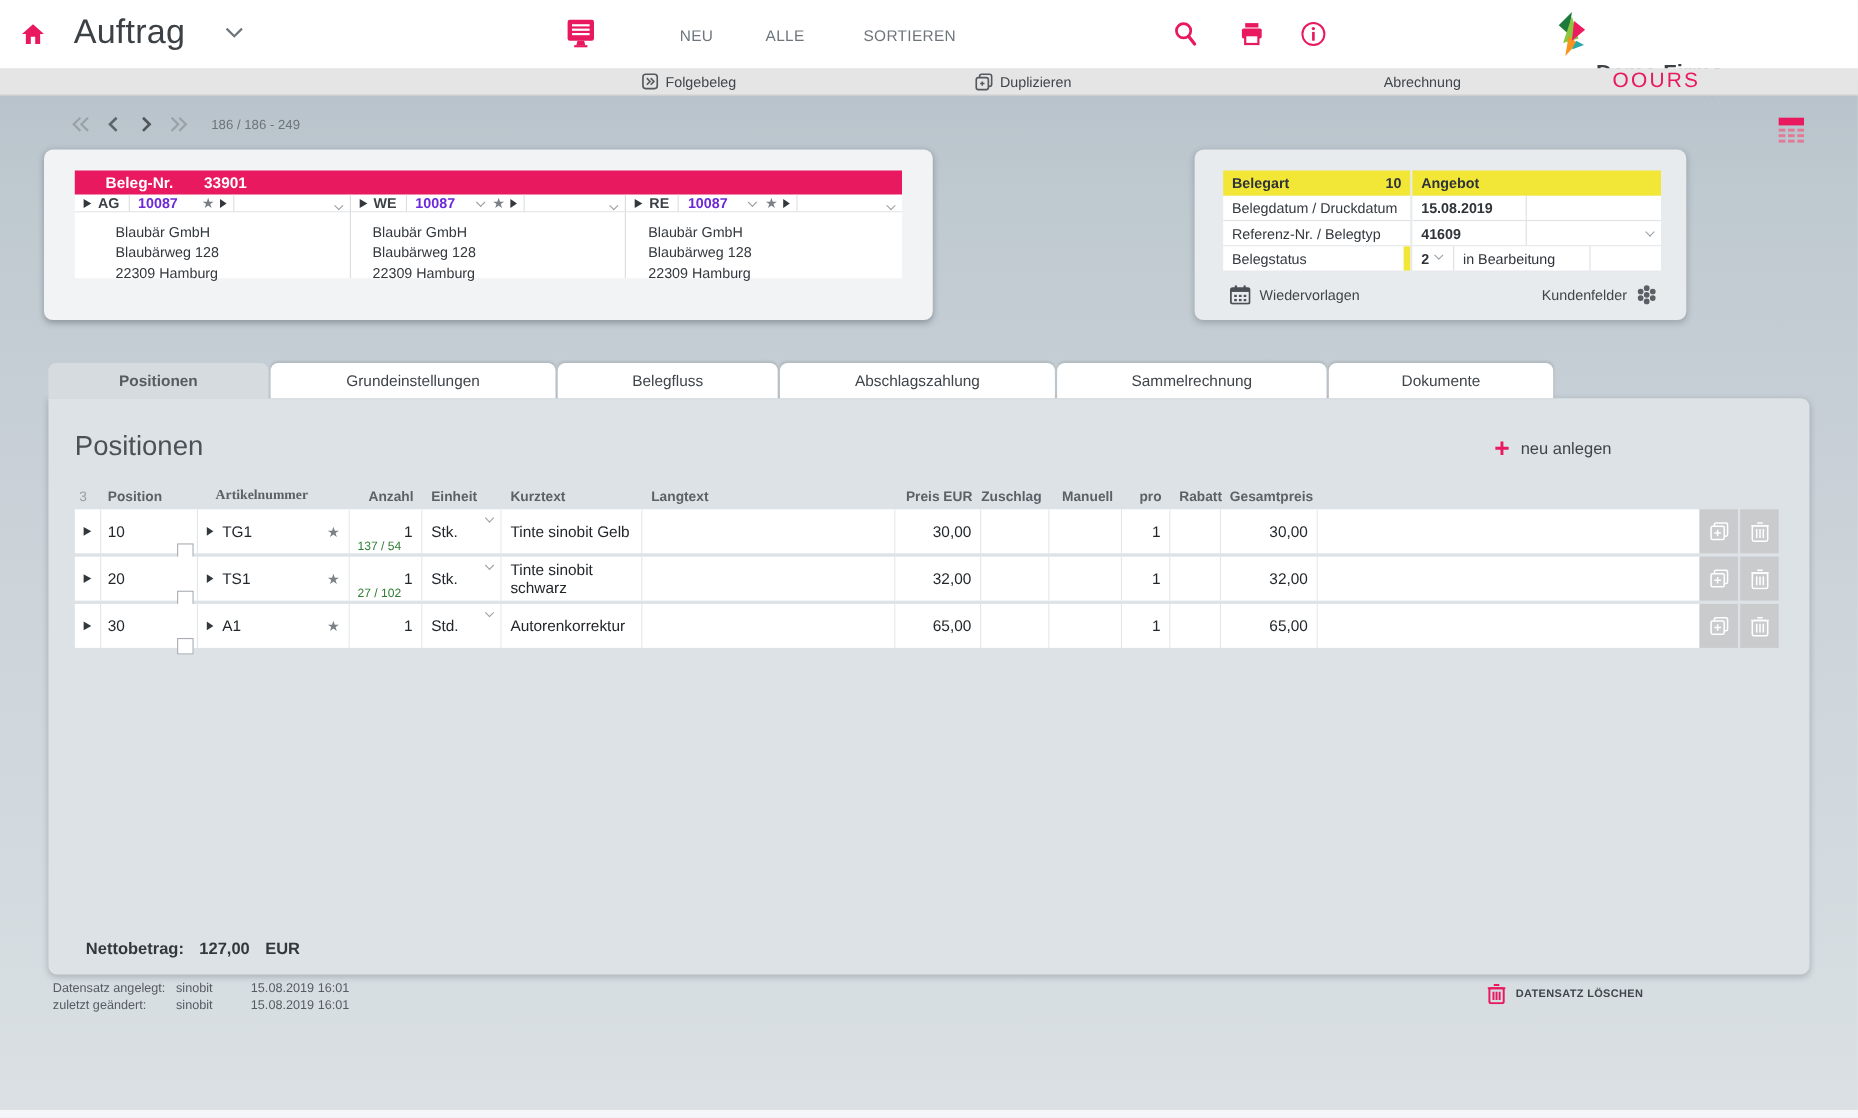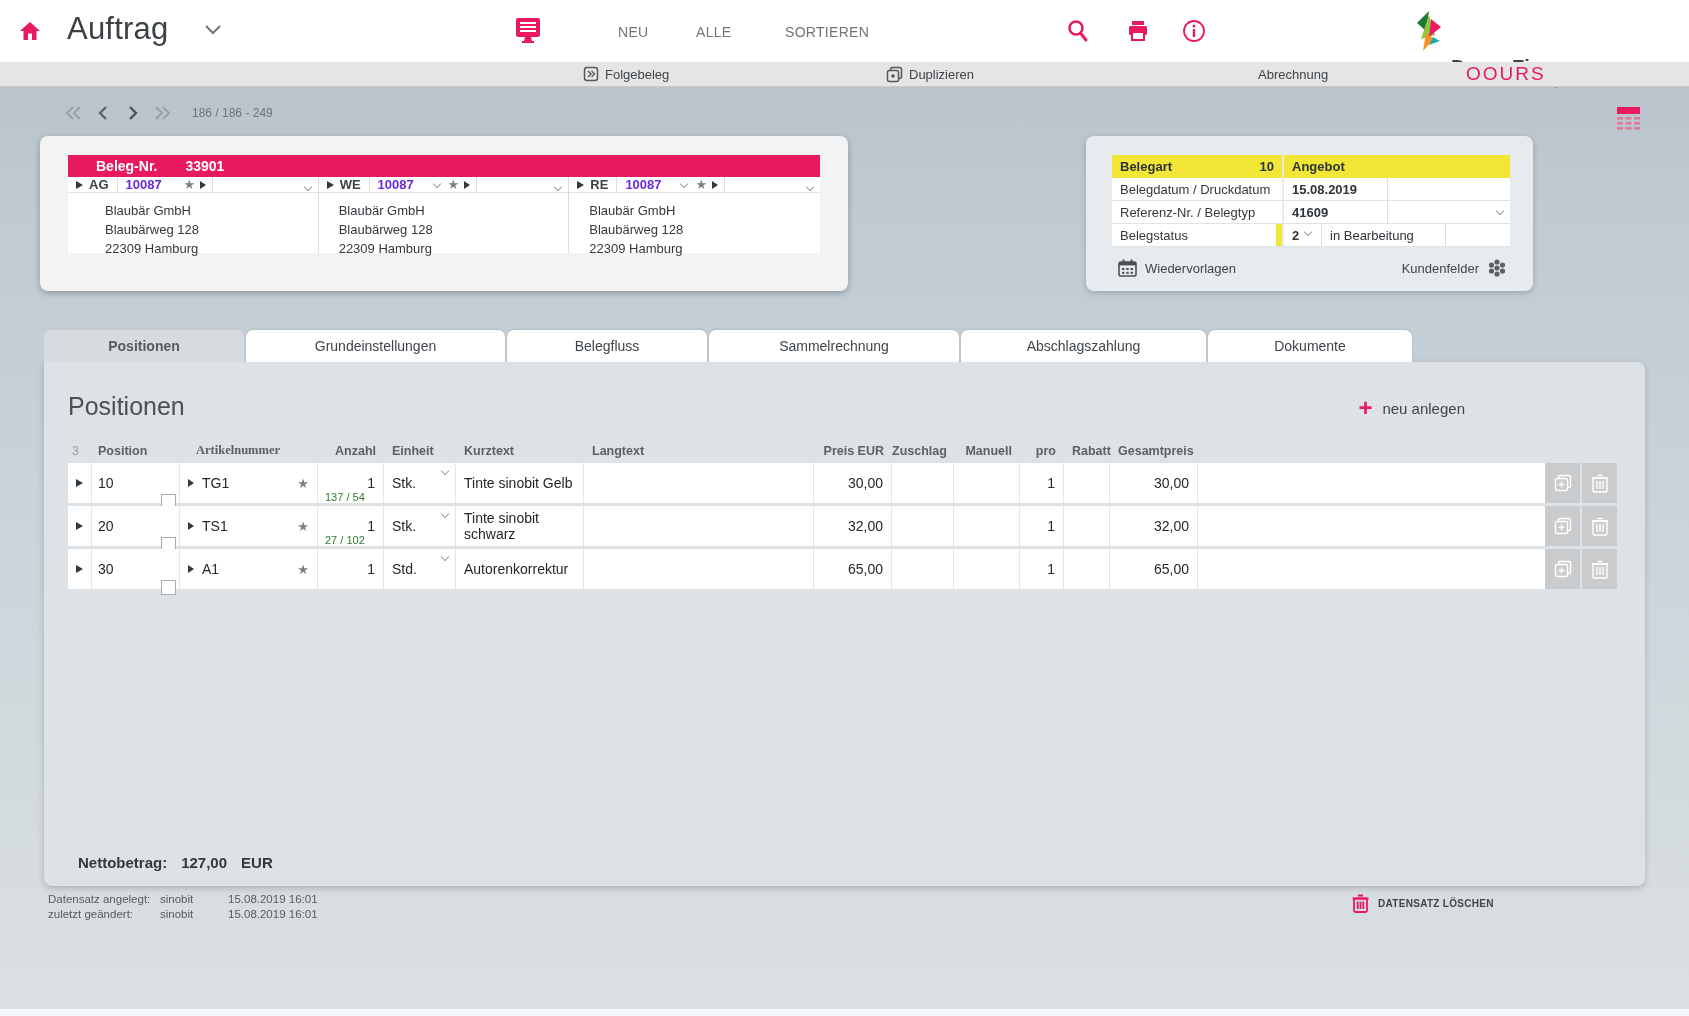--- a/index.html
+++ b/index.html
@@ -404,22 +404,22 @@
           </g>
         </svg>
       </span>
     </div>
   </div>
 
   <div class="tabs">
     <div class="tab active">Positionen</div>
     <div class="tab">Grundeinstellungen</div>
     <div class="tab">Belegfluss</div>
+    <div class="tab">Abschlagszahlung</div>
     <div class="tab">Sammelrechnung</div>
-    <div class="tab">Abschlagszahlung</div>
     <div class="tab">Dokumente</div>
   </div>
 
   <div class="panel">
     <div class="panel-title">Positionen</div>
     <div class="add-btn">
       <span class="add-plus">+</span>
       <span class="add-label">neu anlegen</span>
     </div>
 

